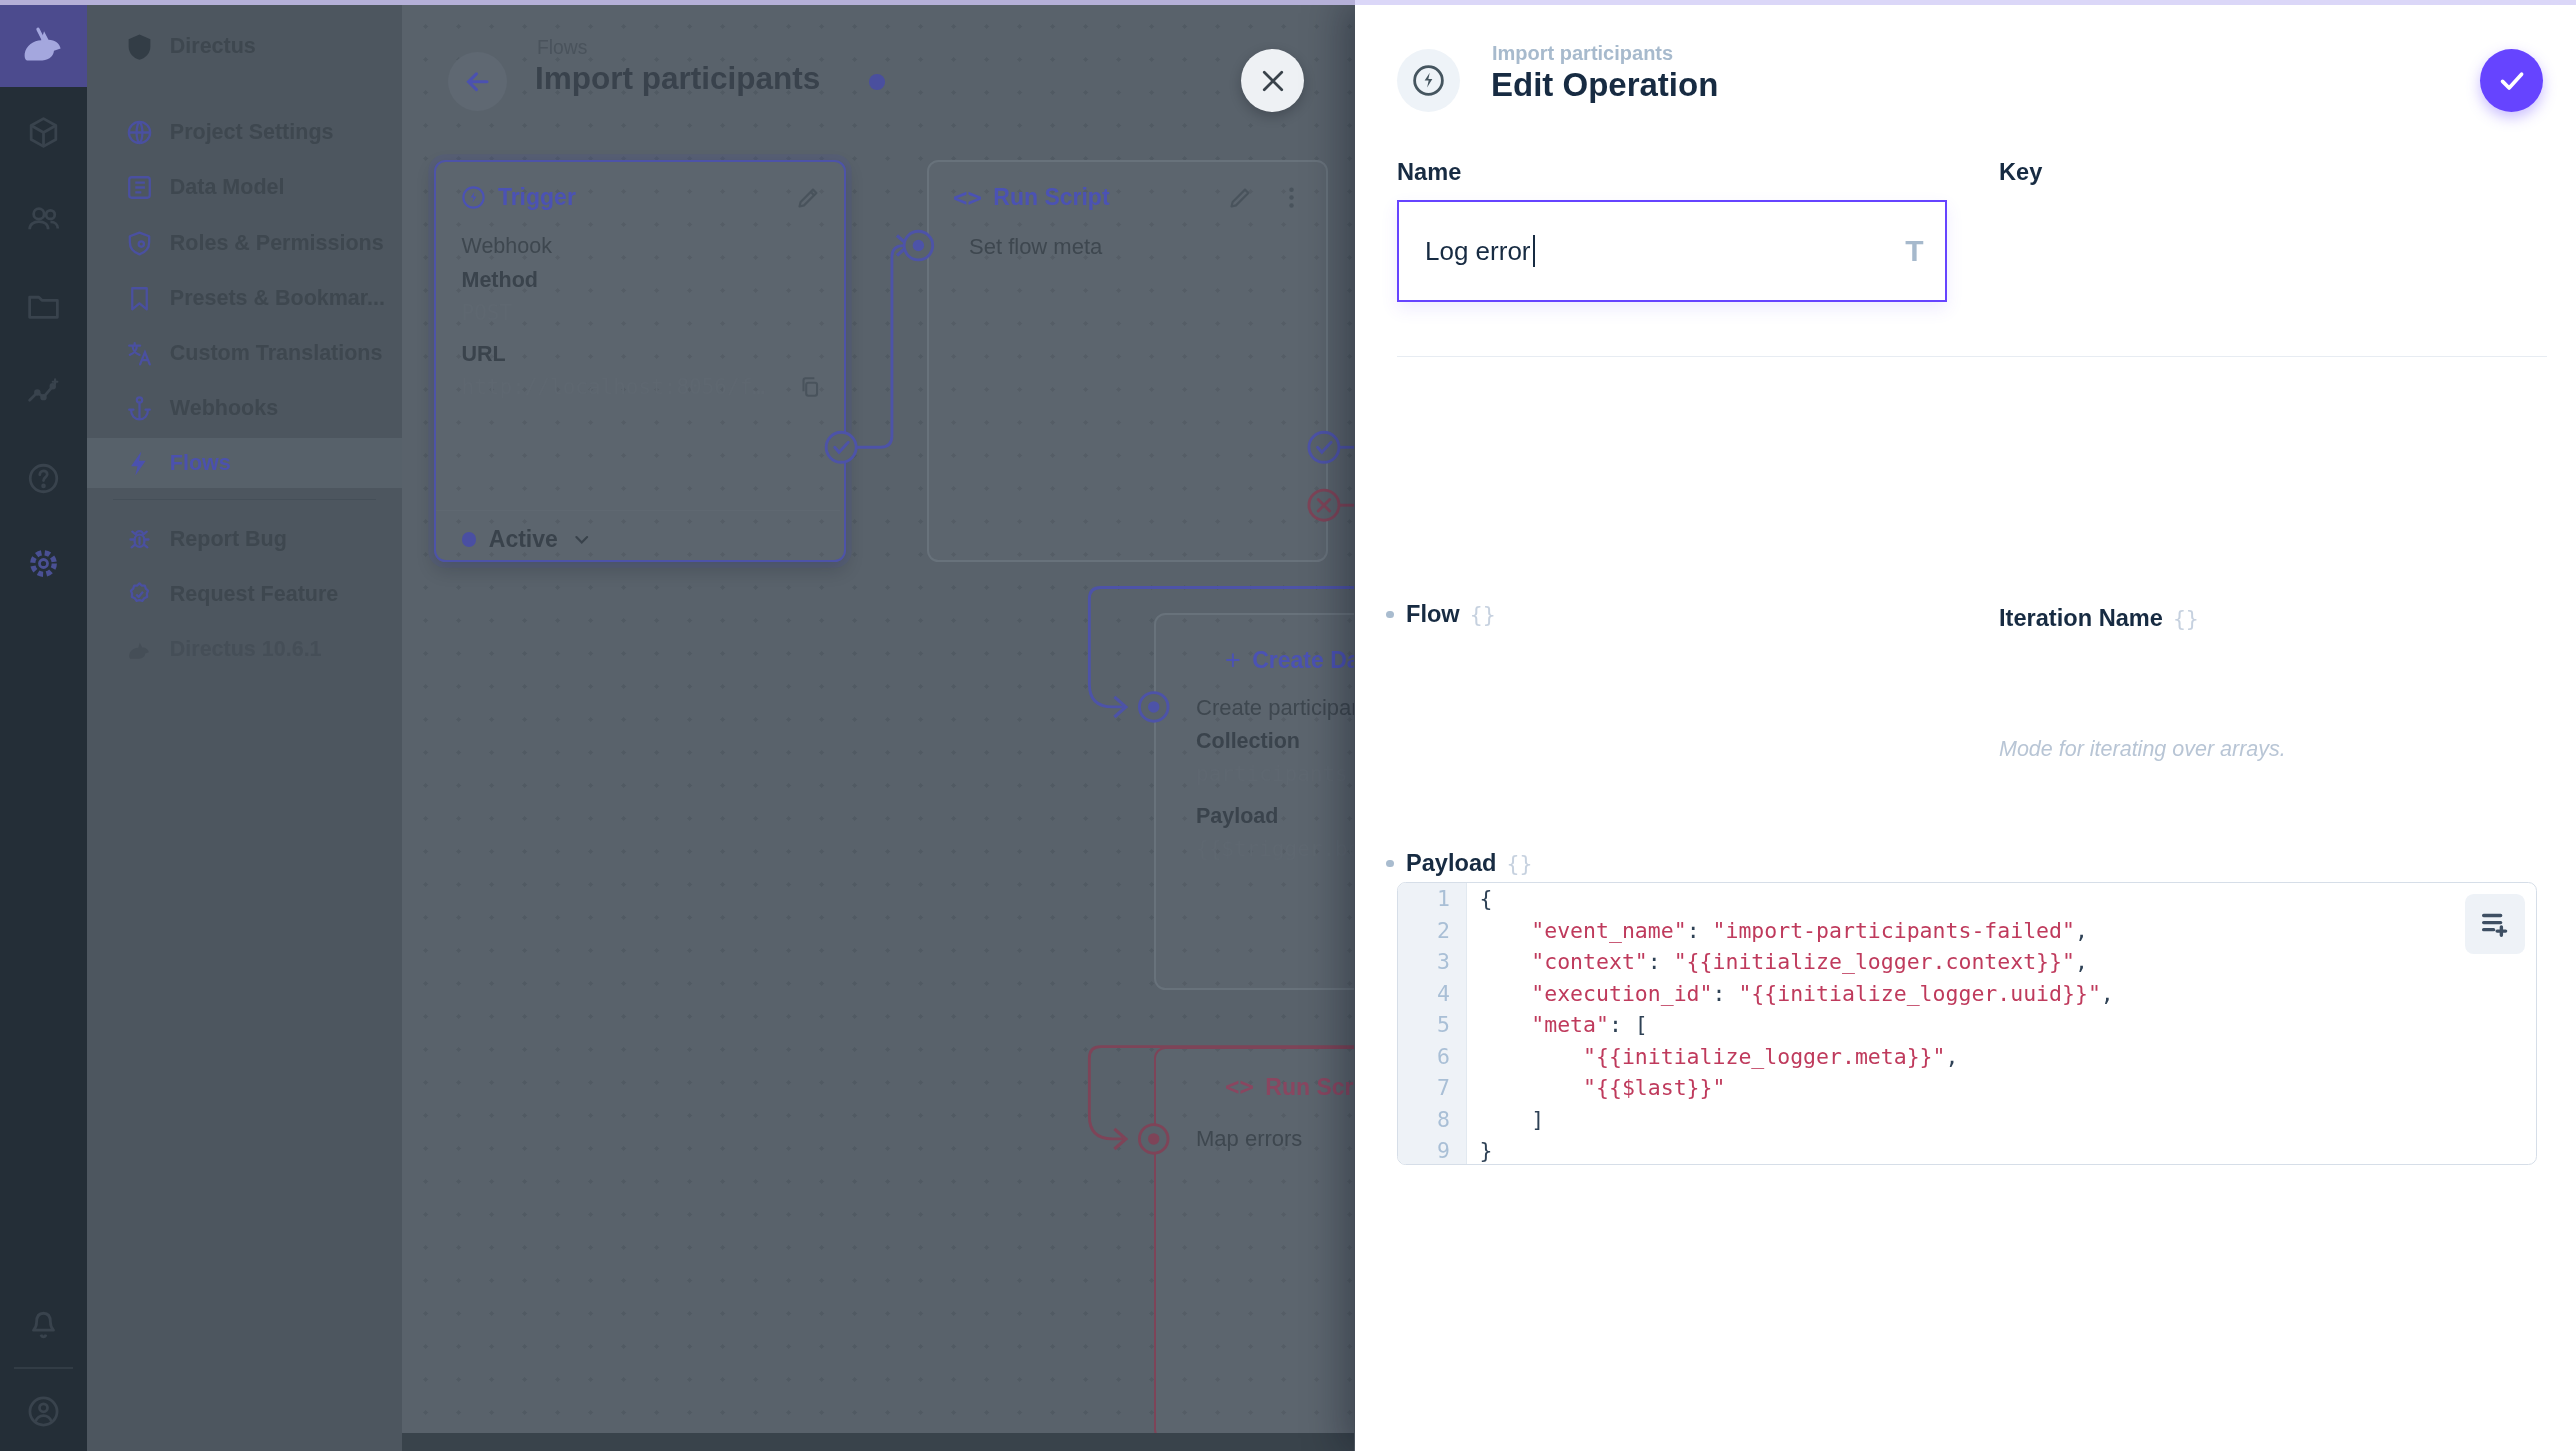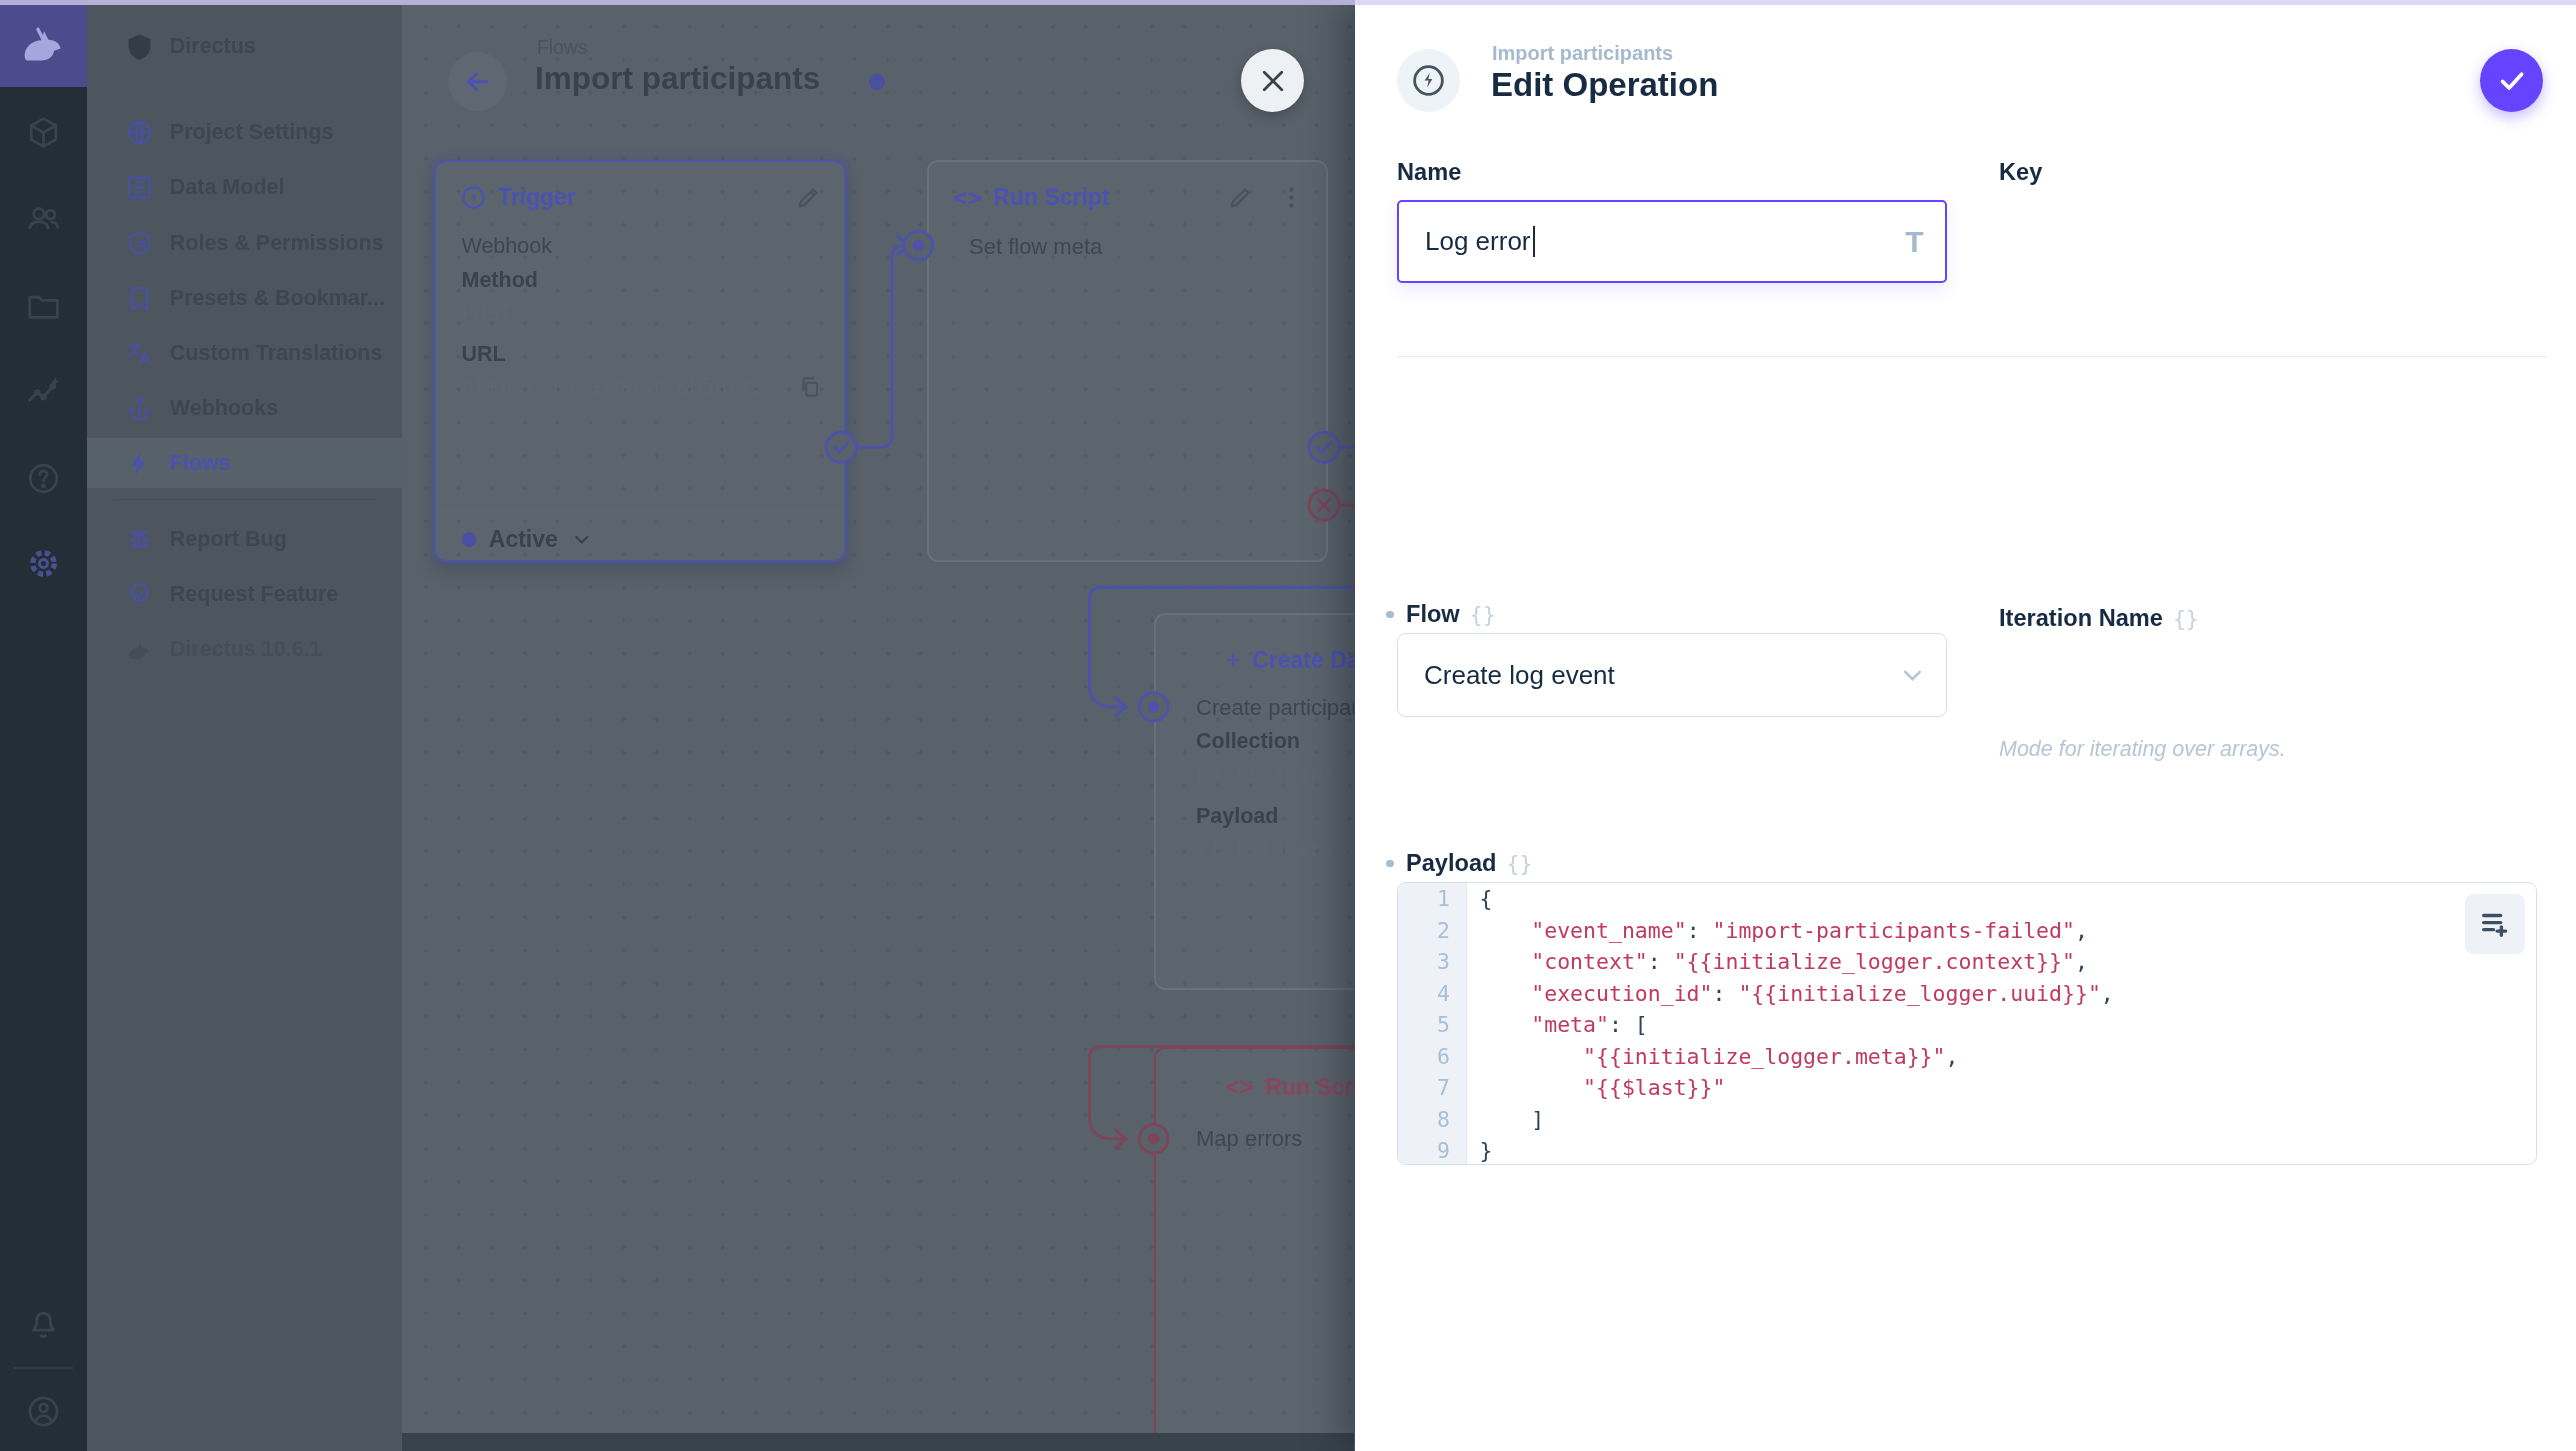--- a/index.html
+++ b/index.html
@@ -49,21 +49,21 @@
 
   
   #drawer{left:1355px;top:0;width:1221px;height:1451px;background:#ffffff;box-shadow:-13px 0 36px rgba(8,14,28,0.35);}
   .chip{left:42px;top:49px;width:63px;height:63px;border-radius:50%;background:#eef3f8;display:flex;align-items:center;justify-content:center;color:#45555f;}
   #drawer-crumb{left:137px;top:42px;font-size:20px;font-weight:600;color:#a7bacd;}
   #drawer-title{left:136px;top:66px;font-size:33px;font-weight:700;color:#172b42;}
   #fab{left:1125px;top:49px;width:63px;height:63px;border-radius:50%;background:#6644ff;display:flex;align-items:center;justify-content:center;box-shadow:0 5.7px 14.3px rgba(102,68,255,0.35);}
   .f-label{position:absolute;font-size:23.6px;font-weight:700;color:#172b42;display:flex;align-items:center;gap:10px;}
   .req-dot{width:7.9px;height:7.9px;border-radius:50%;background:#a9bccf;display:inline-block;margin-right:2.1px;}
   .braces{color:#c6d1df;font-size:21.5px;font-weight:400;font-family:"DejaVu Sans Mono", monospace;}
-  .field{position:absolute;height:83px;border-radius:5px;background:#fff;display:flex;align-items:center;box-sizing:border-box;}
+  .field{position:absolute;height:102px;border-radius:0;background:#fff;display:flex;align-items:center;box-sizing:border-box;}
   .field.focus{border:2.1px solid #6644ff;box-shadow:0 7.2px 15.7px rgba(102,68,255,0.10);}
   .field.plain{border:1.4px solid #d6dee8;}
   .field .val{margin-left:26px;font-size:26px;color:#172b42;white-space:nowrap;}
   .field .tail{position:absolute;right:21.5px;color:#a6b9cc;display:flex;align-items:center;}
   .caret{display:inline-block;width:2.1px;height:31.5px;background:#172b42;margin-left:2.1px;vertical-align:middle;}
   #divider1{left:42px;top:356px;width:1150px;height:1.4px;background:#e7ecf2;}
   #banner{left:42px;top:436px;width:1144px;height:107px;border:2.1px solid #6a4cf0;border-radius:11.4px;background:#efeafd;box-sizing:border-box;}
   #banner .flagchip{position:absolute;left:15.7px;top:22px;width:60px;height:60px;border-radius:50%;background:#ffffff;display:flex;align-items:center;justify-content:center;color:#6644ff;}
   #banner-title{position:absolute;left:94px;top:20px;font-size:24px;font-weight:600;color:#6644ff;}
   #banner-sub{position:absolute;left:94px;top:57px;font-size:23px;color:#9c8bee;}
@@ -433,28 +433,20 @@
       </div>
 
     <div id="divider1" class="abs"></div>
 
 
     <div class="f-label" style="left:31px;top:601px;">
       <span class="req-dot"></span>
       <span>Flow</span>
       <span class="braces">{}</span>
     </div>
-    <div class="select" style="left:42px;top:633px;width:550px;">
-      <span class="val">Create log event</span>
-      <span class="chev">
-          <svg width="29" height="29" viewBox="0 0 24 24" fill="none" stroke="currentColor" stroke-width="2.2" stroke-linecap="round">
-            <path d="M6 9l6 6 6-6"></path>
-          </svg>
-        </span>
-    </div>
 
     <div class="f-label" style="left:644px;top:605px;">
       <span>Iteration Name</span>
       <span class="braces">{}</span>
     </div>
     <div class="abs" id="iter-note">Mode for iterating over arrays.</div>
 
     <div class="f-label" style="left:31px;top:850px;">
       <span class="req-dot"></span>
       <span>Payload</span>

